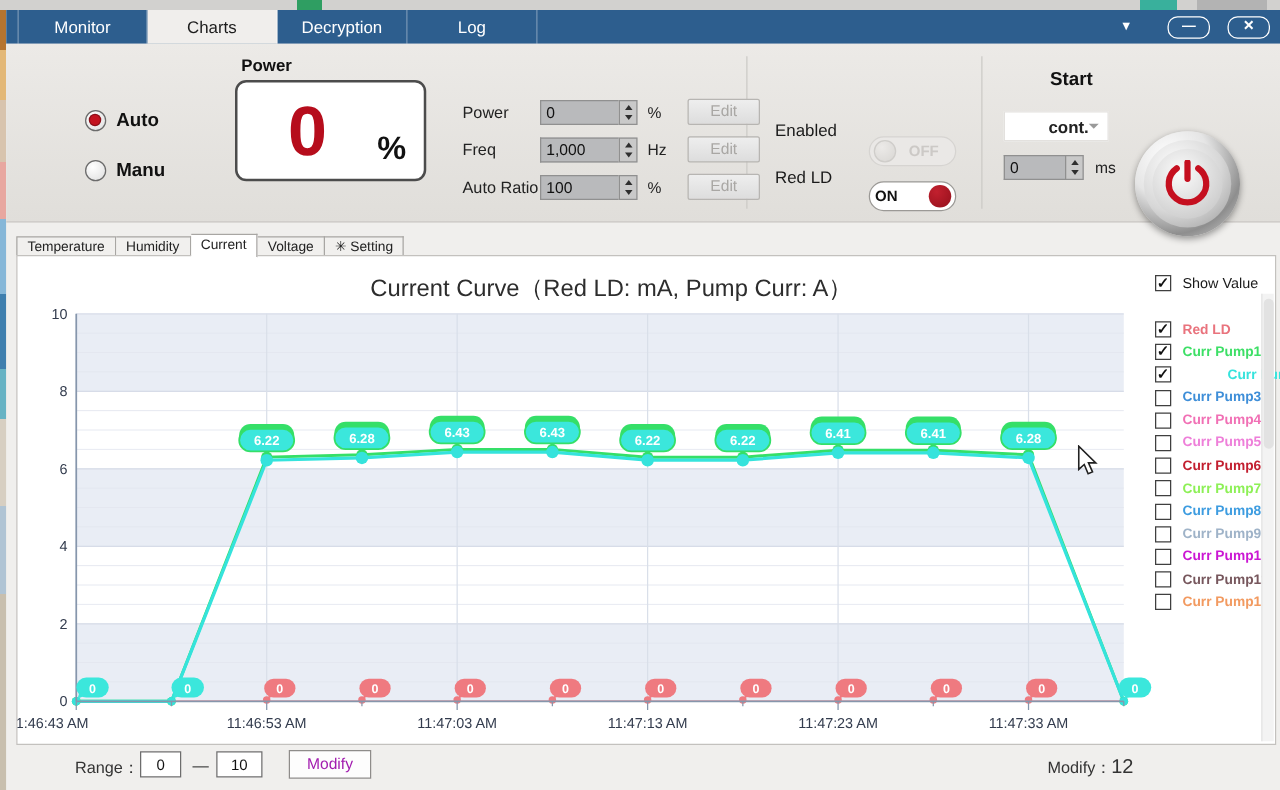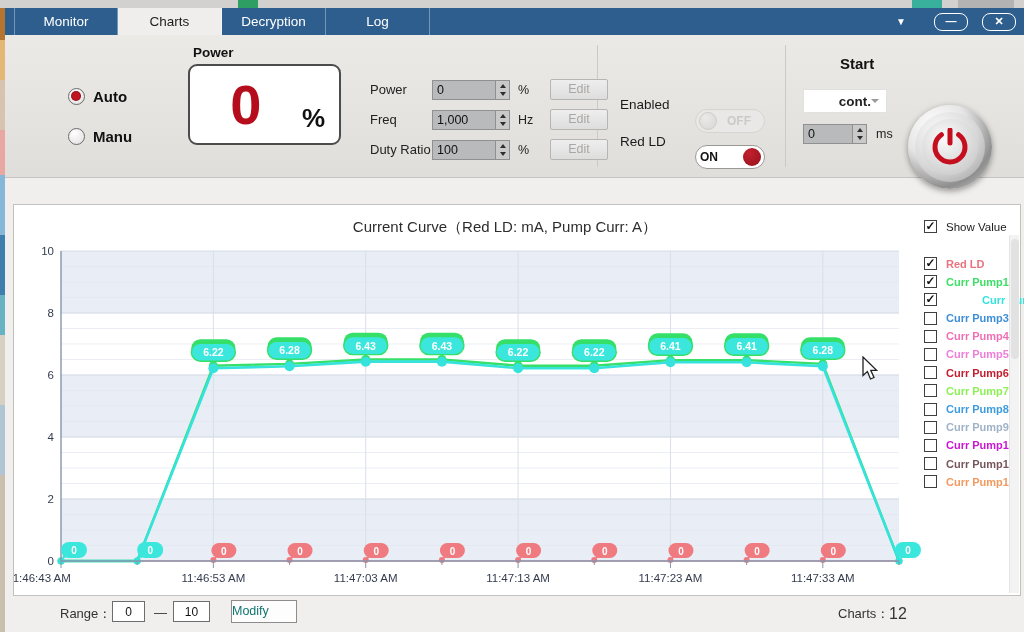--- a/index.html
+++ b/index.html
@@ -86,22 +86,22 @@
   
   #subtabs { position:absolute; left:8px; top:179px; display:flex; align-items:flex-end; }
   .subtab { height:17px; background:#f1f0ee; border:1px solid #a8a6a3; border-left:none;
     font-size:11px; color:#222; padding:1px 8px 0 8px; line-height:14px; }
   .subtab:first-child { border-left:1px solid #a8a6a3; }
   .subtab.active { height:19px; background:#ffffff; border-bottom:1px solid #ffffff; position:relative; z-index:3; }
 
   
   #chart-panel { position:absolute; left:8px; top:196px; width:1008px; height:392px; background:#ffffff;
     border:1px solid #c3c1be; }
-  #chart-title { position:absolute; left:26px; top:13px; width:930px; text-align:center;
-    font-size:15px; color:#2d2d2d; }
+  #chart-title { position:absolute; left:10px; top:13px; width:930px; text-align:center;
+    font-size:19px; color:#2d2d2d; }
   #chart-svg { position:absolute; left:0; top:40px; }
   .ax { font-size:11.5px; fill:#333c4e; font-family:"Liberation Sans",sans-serif; }
   .pill  { font-size:10px;  font-weight:700; fill:#ffffff; font-family:"Liberation Sans",sans-serif; }
   .pillv { font-size:10.5px; font-weight:700; fill:#ffffff; font-family:"Liberation Sans",sans-serif; }
 
   #legend { position:absolute; left:904px; top:0; width:100px; height:390px; }
   #show-value-row { position:absolute; left:6px; top:15px; display:flex; align-items:center; gap:9px; }
   #show-value-row .svl { font-size:11.5px; color:#1a1a1a; }
   .cb { width:13px; height:13px; border:1.5px solid #3f3f3f; background:#fff; font-size:12px;
     line-height:10px; text-align:center; color:#111; font-weight:700; display:inline-block; flex:0 0 13px; }
@@ -113,21 +113,21 @@
     border-left:1px solid #e4e4e4; }
   #scrollthumb { position:absolute; left:1px; top:4px; width:8px; height:120px; background:#e2e2e2; border-radius:4px; }
 
   
   #footer { position:absolute; left:0; top:588px; width:1019px; height:36px; }
   #footer .flabel { position:absolute; font-size:13px; color:#333; }
   .range-input { position:absolute; width:33px; height:21px; border:1px solid #6d6d6d; background:#fff;
     text-align:center; font-size:12px; color:#111; }
   #range-dash { position:absolute; font-size:13px; color:#333; }
   #modify-btn { position:absolute; width:66px; height:23px; background:#fdfdfd; border:1px solid #8e8c8a;
-    font-size:12.5px; color:#0f766e; text-align:left; line-height:21px; }
+    font-size:12.5px; color:#a21caf; text-align:center; line-height:21px; }
   #points-value { position:absolute; font-size:16px; color:#333; }
 
   #cursor { position:absolute; left:862px; top:356px; z-index:50; }
 </style>
 </head>
 <body>
 
 <div id="desk-left"></div>
 <div id="desk-top"></div>
 
@@ -182,21 +182,21 @@
         <span class="val">1,000</span>
         <span class="spin">
             <span class="tri-up"></span>
             <span class="tri-dn"></span>
           </span>
       </span>
       <span class="unit">Hz</span>
       <span class="edit-btn">Edit</span>
     </div>
     <div class="param-row" style="left:365px; top:104px;">
-      <span class="param-label">Duty Ratio</span>
+      <span class="param-label">Auto Ratio</span>
       <span class="numfield">
         <span class="val">100</span>
         <span class="spin">
             <span class="tri-up"></span>
             <span class="tri-dn"></span>
           </span>
       </span>
       <span class="unit">%</span>
       <span class="edit-btn">Edit</span>
     </div>
@@ -232,20 +232,27 @@
         <div class="face">
           <svg width="38" height="38" viewBox="-19 -19 38 38">
             <path d="M 8.6 -12.3 A 15 15 0 1 1 -8.6 -12.3" fill="none" stroke="#c50f1f" stroke-width="5" stroke-linecap="round"></path>
             <line x1="0" y1="-17" x2="0" y2="-4" stroke="#c50f1f" stroke-width="5" stroke-linecap="round"></line>
           </svg>
         </div>
       </div>
     </div>
   </div>
 
+  <div id="subtabs">
+    <div class="subtab">Temperature</div>
+    <div class="subtab">Humidity</div>
+    <div class="subtab active">Current</div>
+    <div class="subtab">Voltage</div>
+    <div class="subtab"><span>✳</span> <span>Setting</span></div>
+  </div>
 
   <div id="chart-panel">
     <div id="chart-title">Current Curve（Red LD: mA, Pump Curr: A）</div>
     <svg id="chart-svg" width="920" height="350">
         <rect x="47" y="254" width="838" height="62" fill="#e9edf5"></rect>
         <rect x="47" y="130" width="838" height="62" fill="#e9edf5"></rect>
         <rect x="47" y="6" width="838" height="62" fill="#e9edf5"></rect>
         <line x1="47" y1="300.5" x2="885" y2="300.5" stroke="#e2e6ef" stroke-width="0.7"></line>
         <line x1="47" y1="285" x2="885" y2="285" stroke="#e2e6ef" stroke-width="0.7"></line>
         <line x1="47" y1="269.5" x2="885" y2="269.5" stroke="#e2e6ef" stroke-width="0.7"></line>
@@ -467,21 +474,21 @@
       <div id="scrollthumb"></div>
     </div>
   </div>
 
   <div id="footer">
     <span class="flabel" style="left:55px; top:9px;">Range：</span>
     <input class="range-input" style="left: 107px; top: 5px;" value="0">
     <span id="range-dash" style="left:149px; top:9px;">—</span>
     <input class="range-input" style="left: 168px; top: 5px; width: 37px;" value="10">
     <span id="modify-btn" style="left:226px; top:4px;">Modify</span>
-    <span class="flabel" style="left:833px; top:9px;">Charts：</span>
+    <span class="flabel" style="left:833px; top:9px;">Modify：</span>
     <span id="points-value" style="left:884px; top:9px;">12</span>
   </div>
 
 </div>
 
 <svg id="cursor" width="18" height="26" viewBox="0 0 18 26">
   <path d="M1 1 L1 19.5 L5.4 15.6 L8.5 23 L12 21.5 L8.8 14.3 L14.6 14.3 Z" fill="#ffffff" stroke="#222222" stroke-width="1.3"></path>
 </svg>
 
 </body></html>

